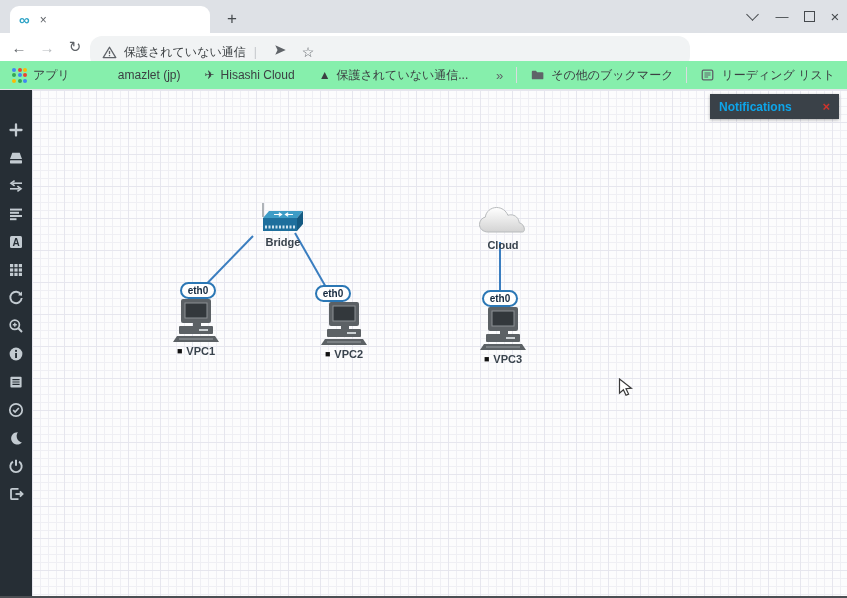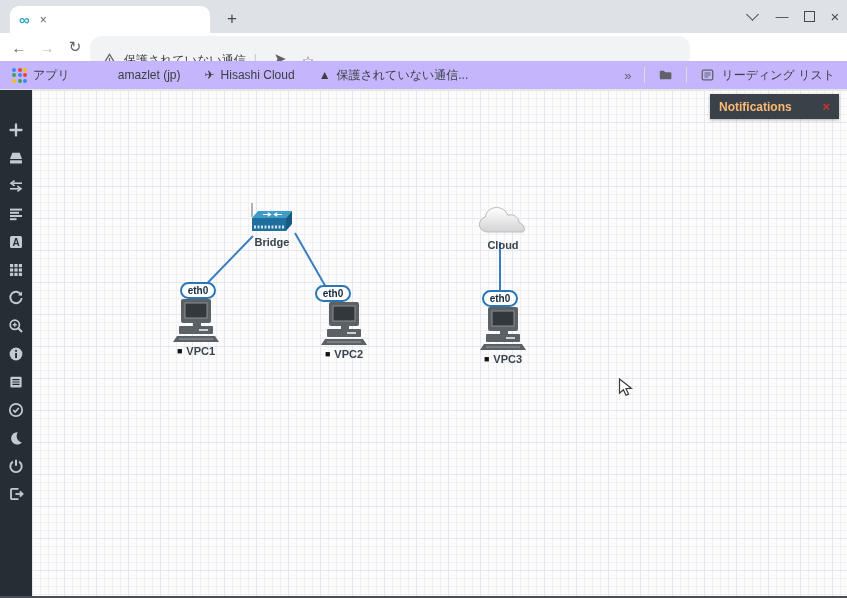--- a/index.html
+++ b/index.html
@@ -20,38 +20,38 @@
   .winctl{position:absolute;top:7px;height:18px;display:flex;align-items:center;justify-content:center;
           color:#45494d;font-size:13px;width:20px}
   .chev{width:8px;height:8px;border-right:1.6px solid #45494d;border-bottom:1.6px solid #45494d;
         transform:rotate(45deg);margin-top:-4px}
   .maxbox{width:9px;height:9px;border:1.5px solid #45494d}
   .toolbar{position:absolute;left:0;top:33px;width:847px;height:28px;background:#fff}
   .navbtn{position:absolute;top:3px;width:22px;height:22px;display:flex;align-items:center;
           justify-content:center;font-size:15px;color:#5f6368}
   .navbtn.disabled{color:#b6b9bd}
   .omnibox{position:absolute;left:90px;top:3px;width:600px;height:29px;background:#f1f3f4;
-           border-radius:12px;display:flex;align-items:flex-start;padding:16px 12px;box-sizing:border-box}
+           border-radius:12px;display:flex;align-items:center;padding:16px 12px;box-sizing:border-box}
   .warn-icon{margin-right:7px;display:flex}
   .warn-text{font-size:12px;color:#3c4043;white-space:nowrap}
   .omni-div{color:#c4c7cb;margin:0 8px;font-size:12px}
   .url{font-size:13px;color:#202124;white-space:nowrap;flex:1;overflow:hidden}
   .omni-right{display:flex;align-items:center;gap:14px;margin-left:8px}
   .star{font-size:14px;color:#5f6368}
   .ext{position:absolute;top:38px;width:17px;height:17px;border-radius:4px}
   .ext-ff{left:706px;background:#dd3a31;display:flex;align-items:center;justify-content:center;
           color:#fff;font-size:6px;letter-spacing:-1px}
   .ext-td{left:730px;background:#e44332;overflow:visible}
   .ext-td .bar{position:absolute;left:2px;width:13px;height:2px;background:#fff;transform:rotate(-10deg)}
   .badge{position:absolute;right:-4px;bottom:-4px;background:#111;color:#fff;font-size:8px;
          padding:0 2px;line-height:10px;border-radius:2px}
   .avatar{position:absolute;left:806px;top:36px;width:21px;height:21px;border-radius:50%;
           background:radial-gradient(circle at 40% 35%,#caa284 0 30%,#86664c 55%,#5a7ca0 75%,#44608a)}
   .kebab{position:absolute;left:836px;top:38px;color:#5f6368;font-size:14px}
-  .bookmarks{position:absolute;left:0;top:61px;width:847px;height:29px;background:#c4b5fd;
+  .bookmarks{position:absolute;left:0;top:61px;width:847px;height:29px;background:#86efac;
              border-bottom:1px solid #e4e6e8;display:flex;align-items:center;box-sizing:border-box;
              padding:0 12px;font-size:12px;color:#3c4043}
   .bm{display:flex;align-items:center;gap:6px;white-space:nowrap}
   .bm-gap{margin-left:24px}
   .apps-grid{display:grid;grid-template-columns:repeat(3,4px);grid-gap:1.5px}
   .apps-grid i{width:4px;height:4px;border-radius:50%;display:block}
   .bm-right{margin-left:auto;display:flex;align-items:center;gap:13px}
   .vsep{width:1px;height:16px;background:#dadce0}
   .fav-emoji{width:13px;height:13px;border-radius:50%;
              background:radial-gradient(circle at 35% 35%,#ffd969,#f59b23 70%,#d97706)}
@@ -71,21 +71,21 @@
   .node{position:absolute;display:flex;flex-direction:column;align-items:center;width:70px}
   .node-label{font-size:11px;font-weight:600;color:#39434d;margin-top:1px;display:flex;
               align-items:center;gap:4px;white-space:nowrap}
   .sq{font-size:9px;color:#111;line-height:1}
   .ifpill{position:absolute;width:36px;height:17px;background:#fff;border:2px solid #2b77b5;
           border-radius:9px;display:flex;align-items:center;justify-content:center;
           font-size:10px;font-weight:bold;color:#15293f;box-sizing:border-box}
   .notif{position:absolute;left:678px;top:4px;width:129px;height:25px;background:#3a4148;
          display:flex;align-items:center;padding:0 9px;box-sizing:border-box;
          box-shadow:0 1px 3px rgba(0,0,0,.3)}
-  .notif-title{color:#fdba74;font-size:12px;font-weight:bold;flex:1}
+  .notif-title{color:#0ea5e9;font-size:12px;font-weight:bold;flex:1}
   .notif-close{color:#d0342c;font-size:13px;font-weight:bold}
   .cursor{position:absolute;left:586px;top:288px}
   .win-bottom{position:absolute;left:0;bottom:0;width:847px;height:2px;background:#4b4f53}
 </style>
 </head>
 <body>
 
 <div class="titlebar">
   <div class="tab">
     <span class="tab-favicon">∞</span>
@@ -177,20 +177,21 @@
     <span class="dark-glyph">▲</span>
     <span>保護されていない通信...</span>
   </div>
   <div class="bm-right">
     <span style="color:#5f6368;font-size:13px">»</span>
     <span class="vsep"></span>
     <div class="bm">
       <svg width="15" height="14" viewBox="0 0 16 16">
           <path d="M1.5 4.2c0-.6.5-1 1-1h3.7l1.4 1.6h6.1c.6 0 1 .5 1 1v6.1c0 .6-.4 1-1 1H2.5c-.5 0-1-.4-1-1z" fill="#5f6368"></path>
         </svg>
+      <span>その他のブックマーク</span>
     </div>
     <span class="vsep"></span>
     <div class="bm">
       <svg width="15" height="14" viewBox="0 0 16 16">
           <rect x="2" y="2.5" width="12" height="11" rx="1.4" fill="none" stroke="#5f6368" stroke-width="1.5"></rect>
           <path d="M4.5 5.7h7M4.5 8h7M4.5 10.3h4.2" stroke="#5f6368" stroke-width="1.3"></path>
         </svg>
       <span>リーディング リスト</span>
     </div>
   </div>
@@ -303,21 +304,21 @@
   </div>
 </div>
 
 <div class="canvas">
   <svg class="links-svg">
     <line x1="221" y1="146" x2="159" y2="210" stroke="#3b7ec0" stroke-width="2"></line>
     <line x1="263" y1="143" x2="303" y2="213" stroke="#3b7ec0" stroke-width="2"></line>
     <line x1="468" y1="152" x2="468" y2="218" stroke="#3b7ec0" stroke-width="2"></line>
   </svg>
 
-  <div class="node" style="left:205px;top:112px">
+  <div class="node" style="left:216px;top:112px">
     <svg width="52" height="33" viewBox="0 0 52 33">
       <line x1="6" y1="1" x2="6" y2="15" stroke="#8e959b" stroke-width="1.4"></line>
       <polygon points="6,16 40,16 46,9 12,9" fill="#3e9cc6"></polygon>
       <polygon points="6,16 40,16 40,29 6,29" fill="#1e6f9d"></polygon>
       <polygon points="40,16 46,9 46,22 40,29" fill="#155a82"></polygon>
       <path d="M17 12.5h7M21.8 10.8l2.7 1.7-2.7 1.7" stroke="#fff" stroke-width="1.2" fill="none"></path>
       <path d="M36 12.5h-7M31.2 10.8l-2.7 1.7 2.7 1.7" stroke="#fff" stroke-width="1.2" fill="none"></path>
       <line x1="8" y1="25" x2="38" y2="25" stroke="#cfe4ef" stroke-width="3" stroke-dasharray="2 1.5"></line>
     </svg>
     <div class="node-label">

